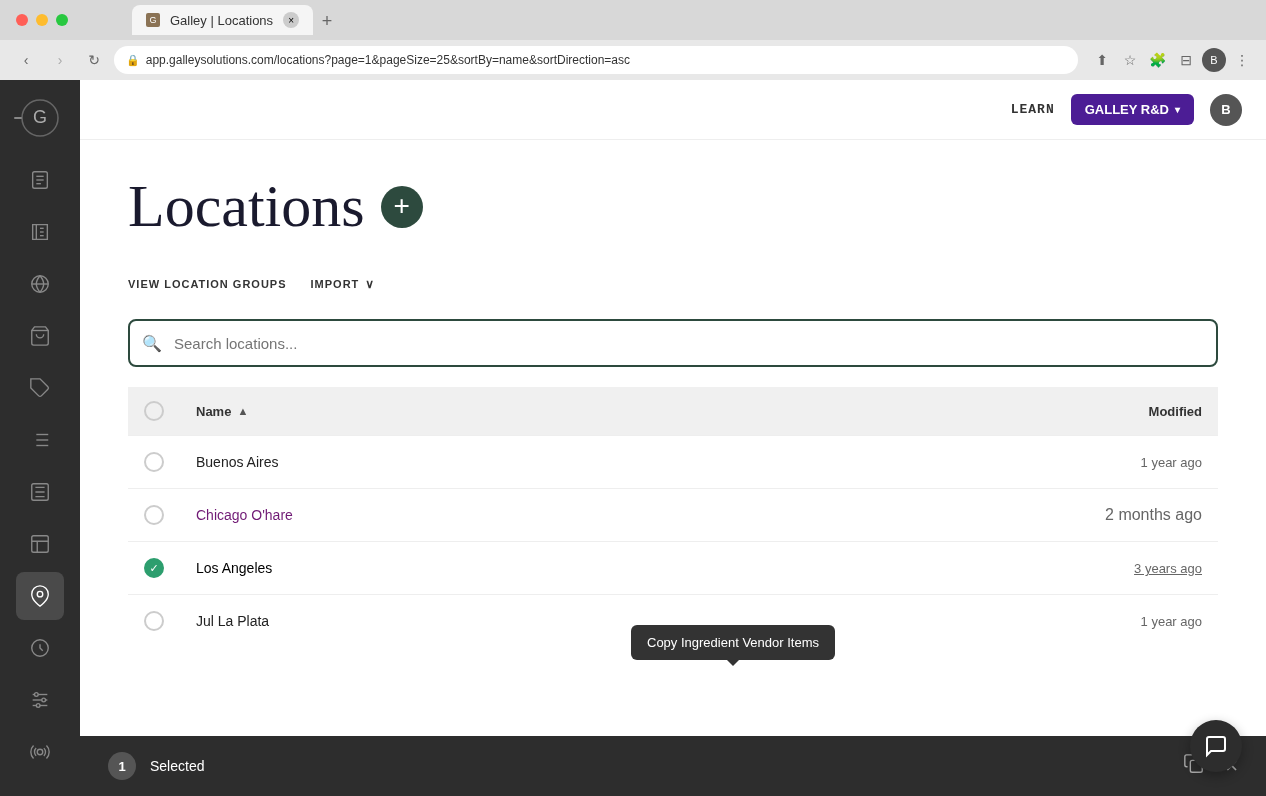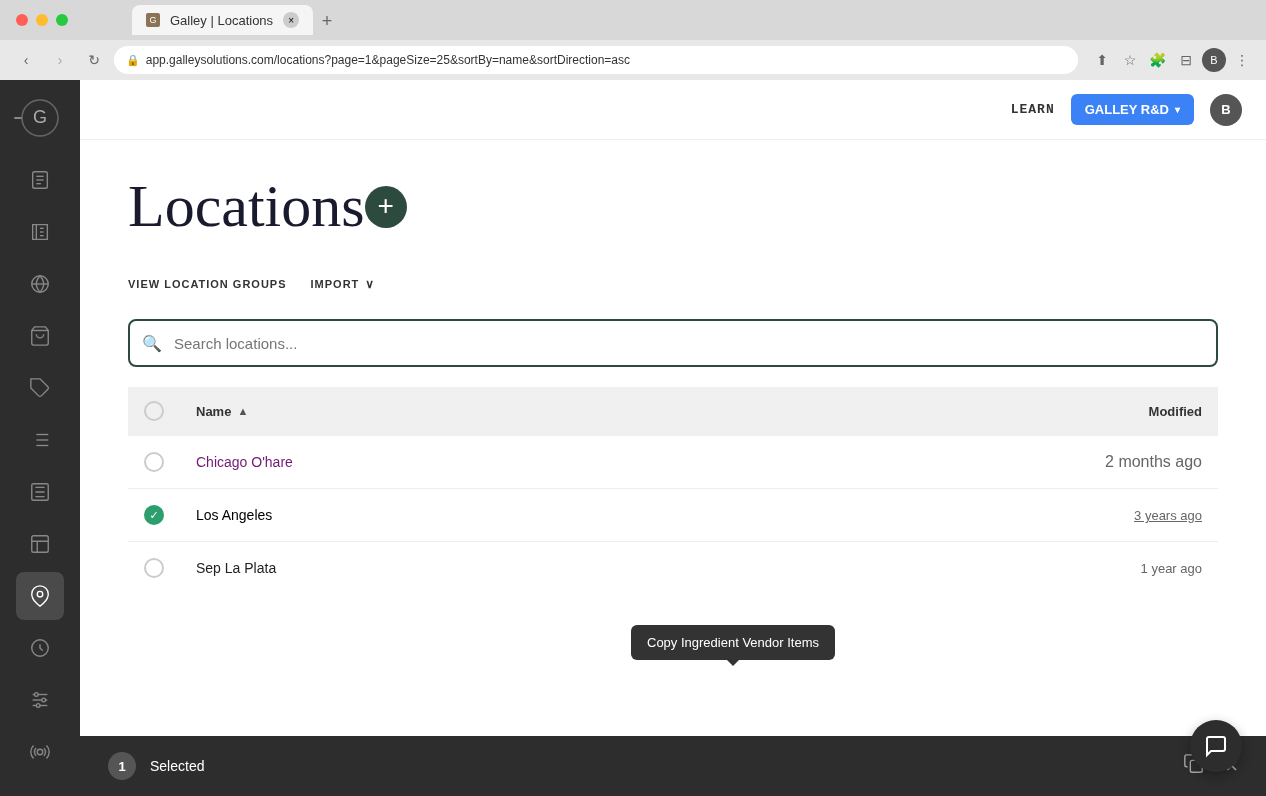--- a/index.html
+++ b/index.html
@@ -154,30 +154,30 @@
           <path d="M16.24 7.76a6 6 0 010 8.49M7.76 16.24a6 6 0 010-8.49"></path>
           <path d="M19.07 4.93a10 10 0 010 14.14M4.93 19.07a10 10 0 010-14.14"></path>
         </svg>
     </div>
   </div>
 
   <div style="flex:1;background:white;display:flex;flex-direction:column;overflow:hidden;">
 
     <div style="height:60px;background:white;border-bottom:1px solid #eee;display:flex;align-items:center;justify-content:flex-end;padding:0 24px;gap:16px;">
       <button style="font-size:13px;font-weight:700;color:#333;cursor:pointer;letter-spacing:1px;background:none;border:none;font-family:Liberation Mono, monospace;">LEARN</button>
-      <button style="background:#3b82f6;color:white;border:none;border-radius:6px;padding:8px 14px;font-size:13px;font-weight:600;cursor:pointer;display:flex;align-items:center;gap:6px;">
+      <button style="background:#4c1d95;color:white;border:none;border-radius:6px;padding:8px 14px;font-size:13px;font-weight:600;cursor:pointer;display:flex;align-items:center;gap:6px;">
         <span>GALLEY R&amp;D</span>
         <span style="font-size:10px;">▾</span>
       </button>
       <div style="width:32px;height:32px;border-radius:50%;background:#555;display:flex;align-items:center;justify-content:center;color:white;font-size:13px;font-weight:600;cursor:pointer;">B</div>
     </div>
 
     <div style="flex:1;padding:32px 48px;overflow-y:auto;position:relative;">
 
-      <div style="display:flex;align-items:center;margin-bottom:28px;">
+      <div style="display:flex;align-items:center;gap:16px;margin-bottom:28px;">
         <h1 style="font-size:60px;font-weight:300;color:#1a1a2e;font-family:Georgia,serif;">Locations</h1>
         <button style="width:42px;height:42px;background:#2d4a3e;border-radius:50%;display:flex;align-items:center;justify-content:center;color:white;font-size:26px;cursor:pointer;border:none;line-height:1;">
           <span style="font-size:28px;line-height:1;margin-top:-2px;">+</span>
         </button>
       </div>
 
       <div style="display:flex;align-items:center;gap:24px;margin-bottom:20px;">
         <button style="background:none;border:none;font-size:11px;font-weight:700;letter-spacing:1px;color:#333;cursor:pointer;text-transform:uppercase;padding:8px 0;">VIEW LOCATION GROUPS</button>
         <button style="background:none;border:none;font-size:11px;font-weight:700;letter-spacing:1px;color:#333;cursor:pointer;text-transform:uppercase;padding:8px 0;display:flex;align-items:center;gap:6px;">
           <span>IMPORT</span>
@@ -202,20 +202,31 @@
                 <span style="font-size:11px;color:#555;">▲</span>
               </div>
             </td>
             <td style="padding:6px 16px;text-align:right;width:200px;">
               <span style="font-size:13px;font-weight:700;color:#333;">Modified</span>
             </td>
           </tr>
         </thead>
         <tbody>
 
+          <tr style="border-top:1px solid #eee;">
+            <td style="padding:16px;">
+              <div style="width:20px;height:20px;border:2px solid #ccc;border-radius:50%;display:flex;align-items:center;justify-content:center;cursor:pointer;"></div>
+            </td>
+            <td style="padding:16px;">
+              <span style="font-size:14px;color:#222;cursor:pointer;">Buenos Aires</span>
+            </td>
+            <td style="padding:16px;text-align:right;">
+              <span style="font-size:13px;color:#666;">1 year ago</span>
+            </td>
+          </tr>
 
           <tr style="border-top:1px solid #eee;">
             <td style="padding:16px;">
               <div style="width:20px;height:20px;border:2px solid #ccc;border-radius:50%;display:flex;align-items:center;justify-content:center;cursor:pointer;"></div>
             </td>
             <td style="padding:16px;">
               <span style="font-size:14px;color:#701a75;cursor:pointer;">Chicago O'hare</span>
             </td>
             <td style="padding:16px;text-align:right;">
               <span style="font-size:16px;color:#666;">2 months ago</span>
@@ -232,21 +243,21 @@
             <td style="padding:16px;text-align:right;">
               <span style="font-size:13px;color:#666;text-decoration:underline;">3 years ago</span>
             </td>
           </tr>
 
           <tr style="border-top:1px solid #eee;">
             <td style="padding:16px;">
               <div style="width:20px;height:20px;border:2px solid #ccc;border-radius:50%;display:flex;align-items:center;justify-content:center;cursor:pointer;"></div>
             </td>
             <td style="padding:16px;">
-              <span style="font-size:14px;color:#222;cursor:pointer;">Sep La Plata</span>
+              <span style="font-size:14px;color:#222;cursor:pointer;">Jul La Plata</span>
             </td>
             <td style="padding:16px;text-align:right;">
               <span style="font-size:13px;color:#666;">1 year ago</span>
             </td>
           </tr>
         </tbody>
       </table>
 
       <div style="position:absolute;background:#333;color:white;padding:10px 16px;border-radius:6px;font-size:13px;white-space:nowrap;z-index:100;left:calc(50% + 60px);bottom:76px;transform:translateX(-50%);">
         <span>Copy Ingredient Vendor Items</span>

